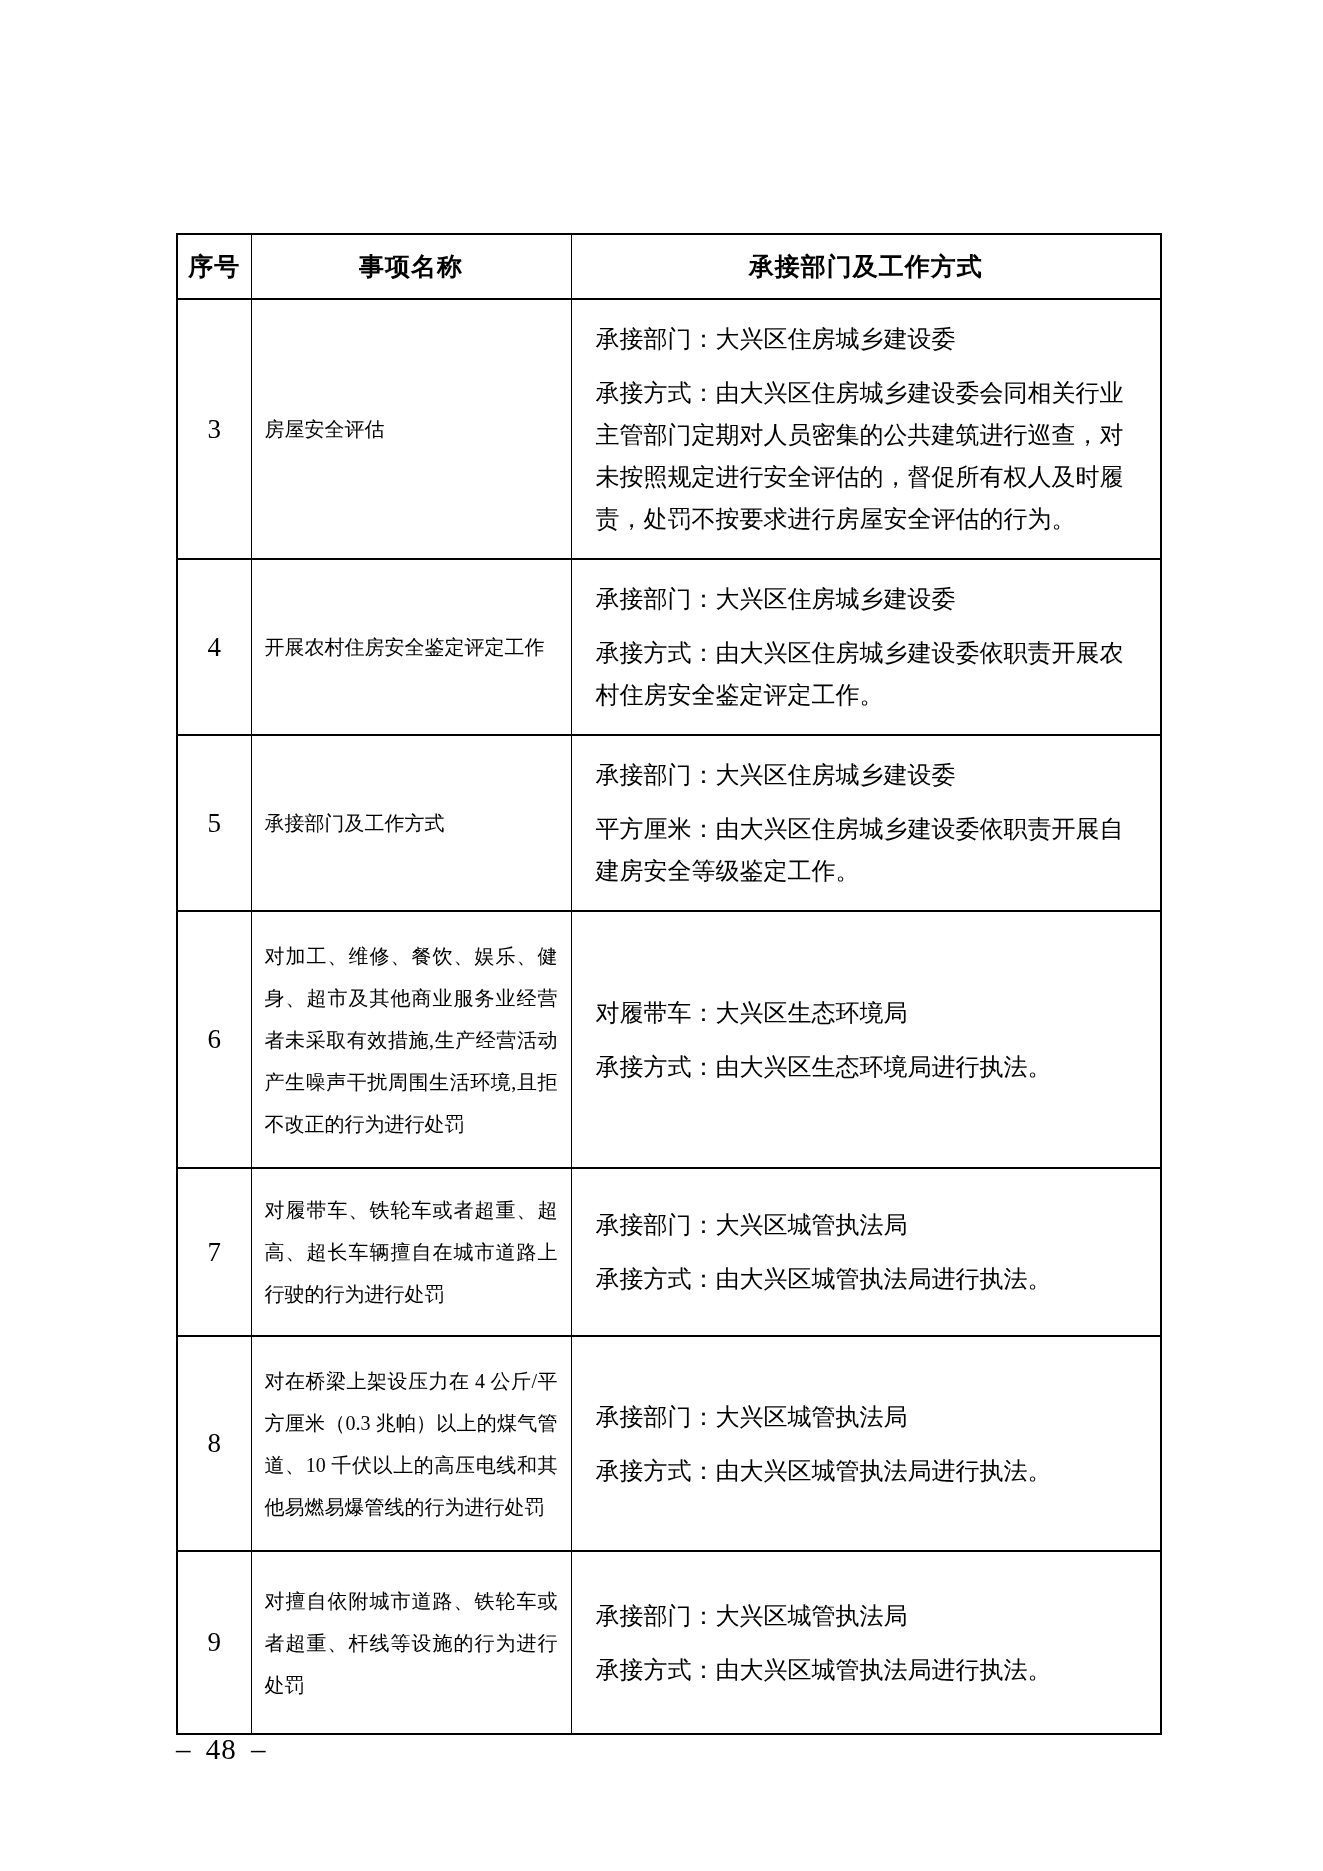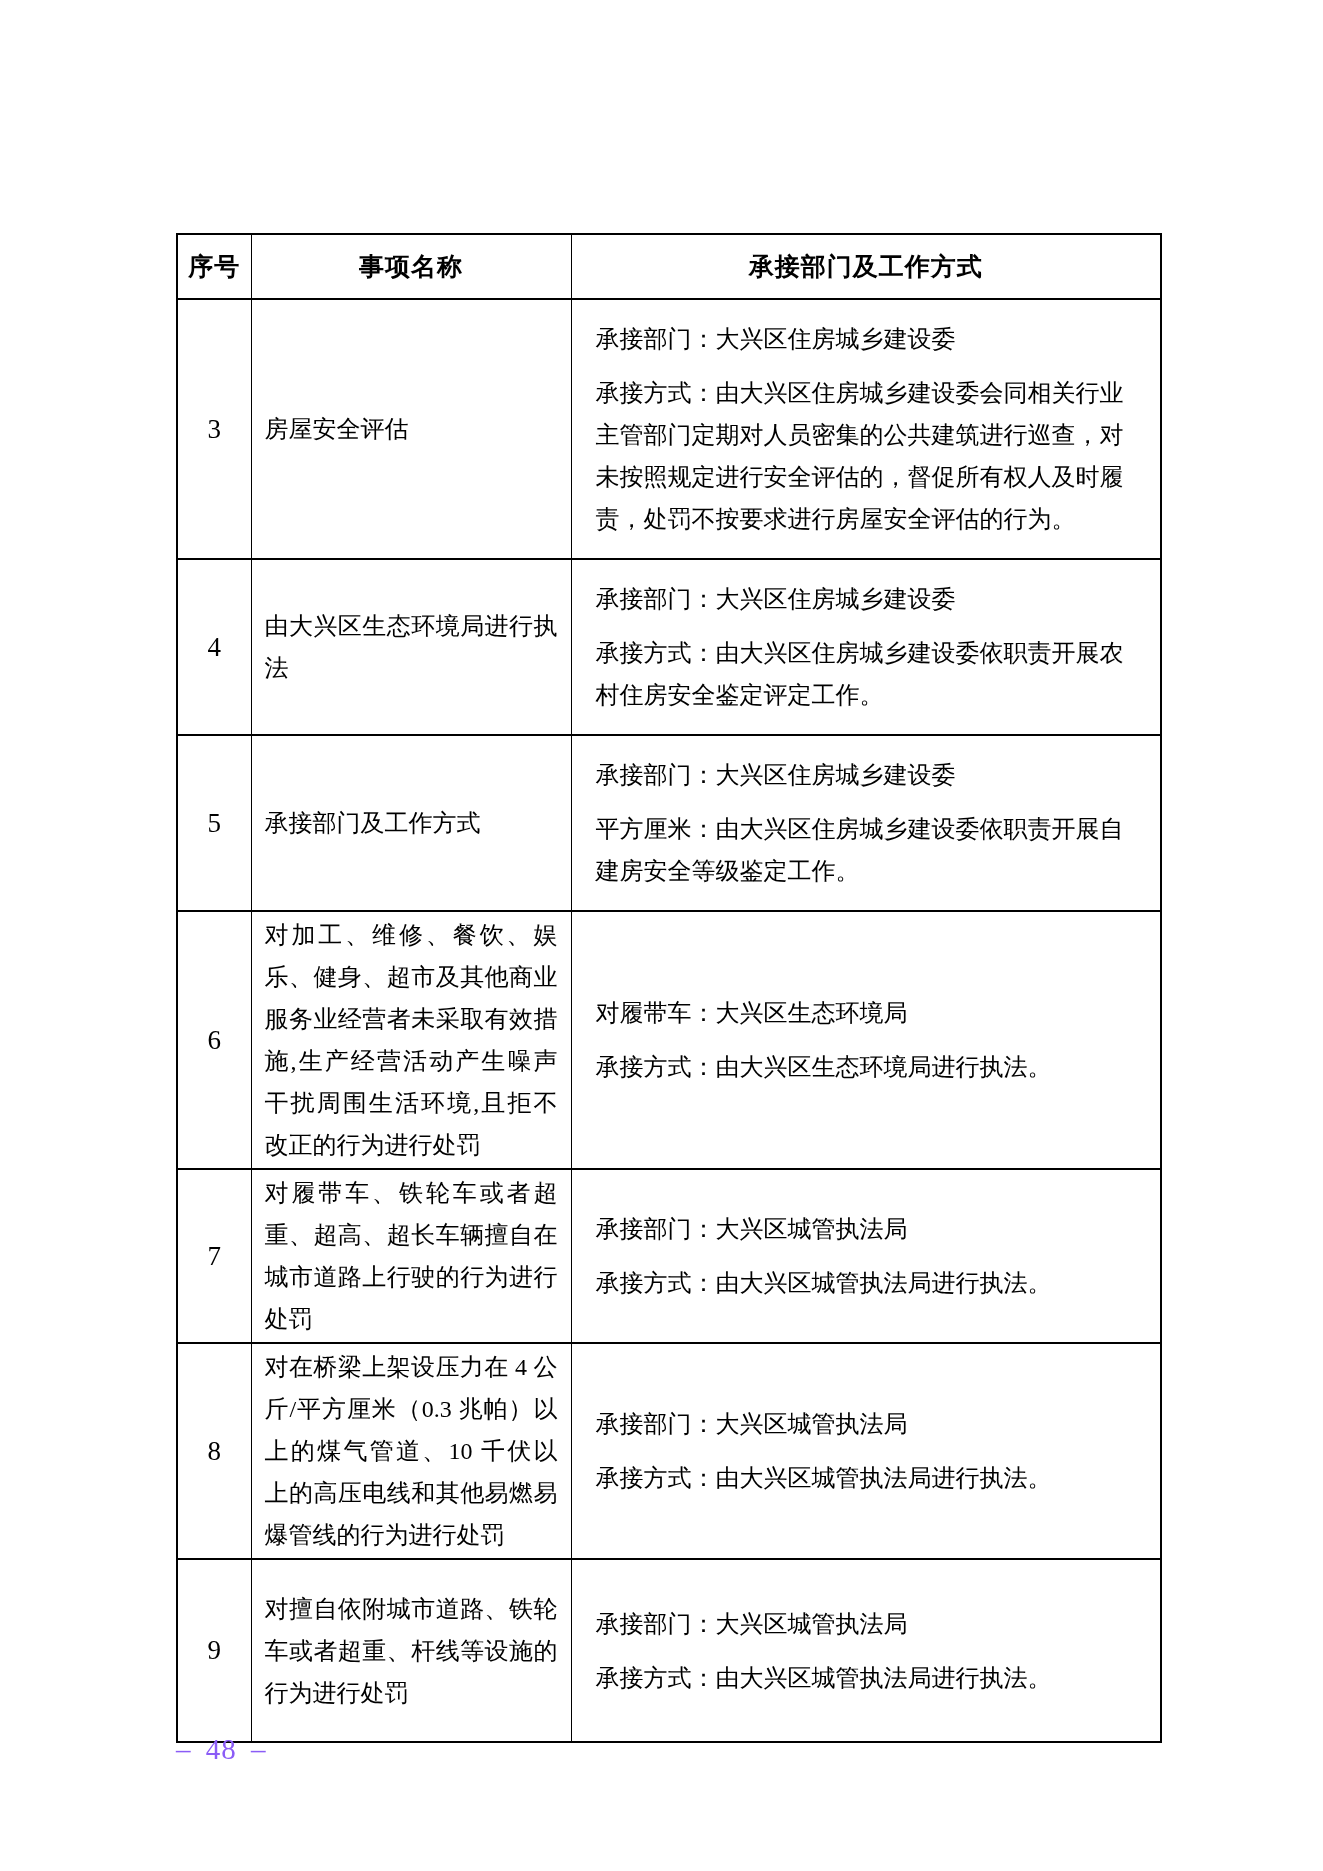--- a/index.html
+++ b/index.html
@@ -56,42 +56,42 @@
   table.items tbody tr:nth-child(6) { height: 215px; }
   table.items tbody tr:nth-child(7) { height: 183px; }
 
   td.c-no {
     text-align: center;
     font-size: 27px;
     font-family: "Liberation Serif", "DejaVu Serif", serif;
     padding: 0;
   }
   td.c-item {
-    font-size: 24px;
+    font-size: 20px;
     line-height: 42px;
     text-align: justify;
-    padding: 2px 13px;
+    padding: 20px 13px;
   }
   td.c-detail {
     font-size: 24px;
     line-height: 42px;
     text-align: left;
     padding: 6px 10px 6px 12px;
   }
   td.c-detail .para { margin: 12px; }
 
   .page-number {
     position: absolute;
     left: 176px;
     top: 1733px;
     font-size: 29px;
     font-family: "Liberation Serif", "DejaVu Serif", serif;
     letter-spacing: 1px;
     word-spacing: 6px;
-    color: #8b5cf6;
+    color: #000000;
   }
 </style>
 </head>
 <body>
 
 <div class="page">
 
   <table class="items">
     <colgroup>
       <col style="width:74px">
@@ -110,21 +110,21 @@
     <td class="c-no">3</td>
     <td class="c-item">房屋安全评估</td>
     <td class="c-detail">
       <div class="para">承接部门：大兴区住房城乡建设委</div>
       <div class="para">承接方式：由大兴区住房城乡建设委会同相关行业主管部门定期对人员密集的公共建筑进行巡查，对未按照规定进行安全评估的，督促所有权人及时履责，处罚不按要求进行房屋安全评估的行为。</div>
     </td>
   </tr>
 
   <tr>
     <td class="c-no">4</td>
-    <td class="c-item">由大兴区生态环境局进行执法</td>
+    <td class="c-item">开展农村住房安全鉴定评定工作</td>
     <td class="c-detail">
       <div class="para">承接部门：大兴区住房城乡建设委</div>
       <div class="para">承接方式：由大兴区住房城乡建设委依职责开展农村住房安全鉴定评定工作。</div>
     </td>
   </tr>
 
   <tr>
     <td class="c-no">5</td>
     <td class="c-item">承接部门及工作方式</td>
     <td class="c-detail">

